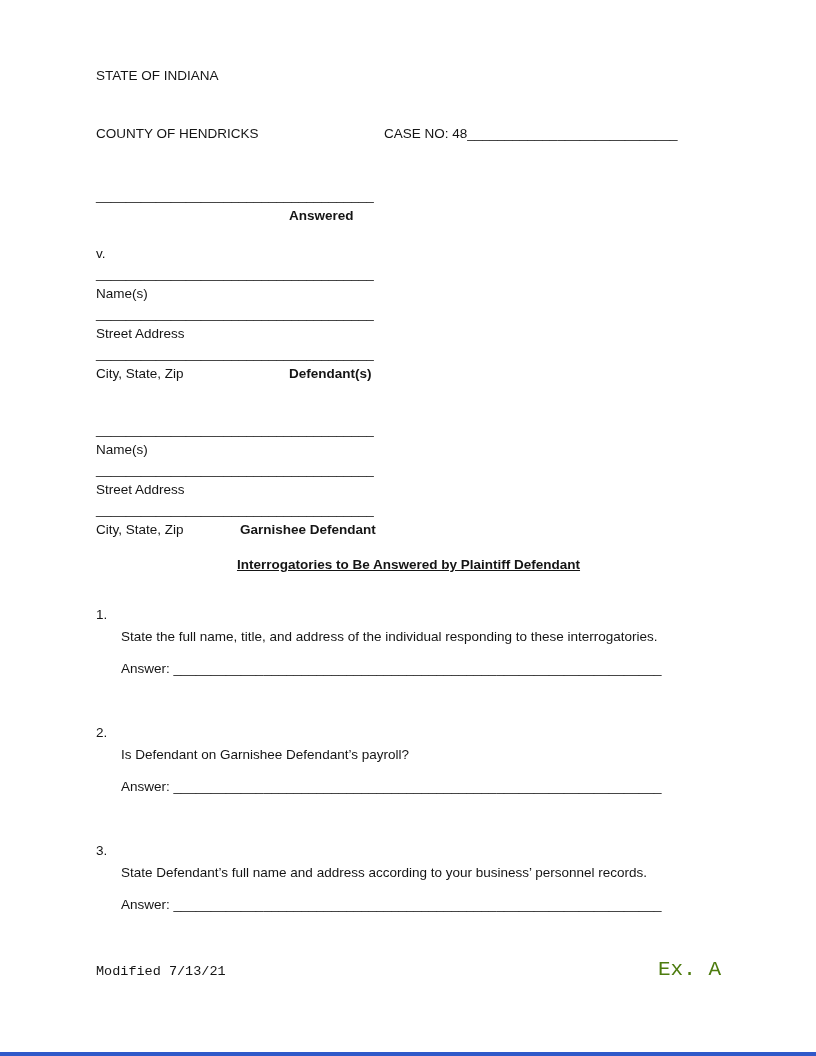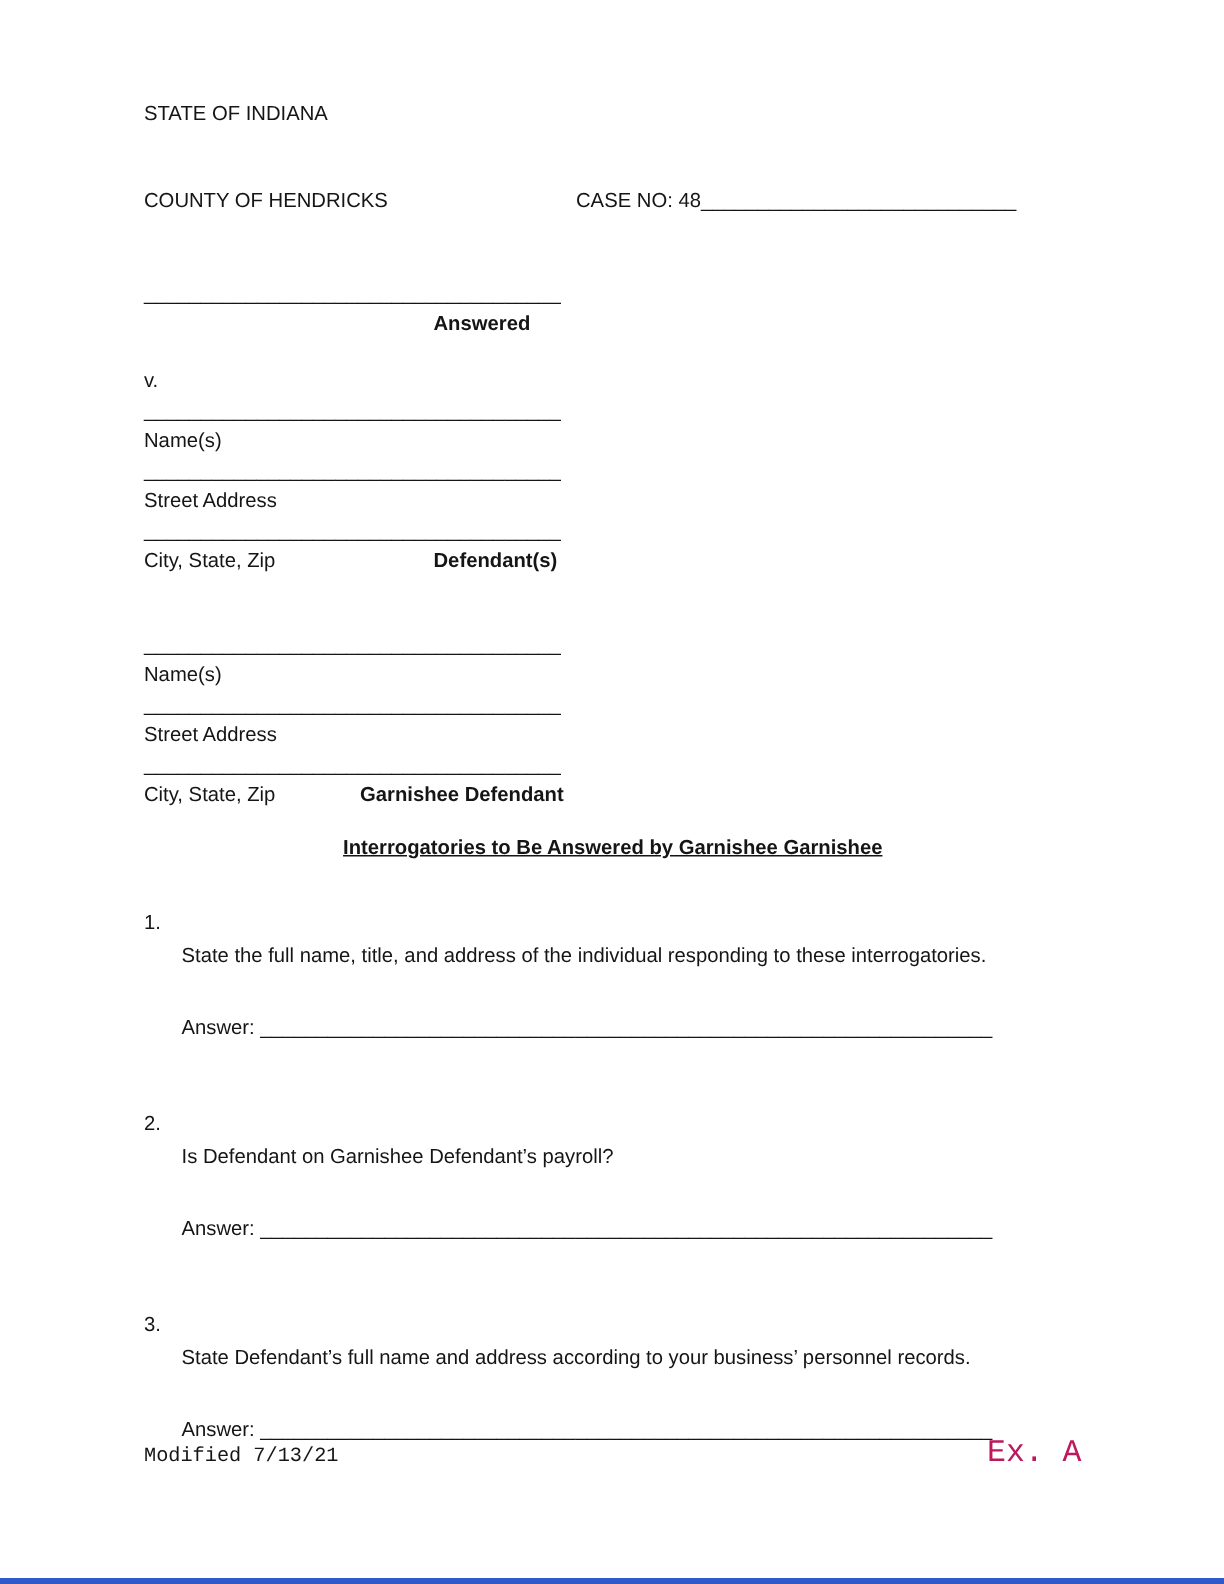--- a/index.html
+++ b/index.html
@@ -33,27 +33,27 @@
     text-align: center;
     font-weight: 700;
     text-decoration: underline;
   }
 
   .question { display: flex; }
   .q-first { margin-top: 30px; }
   .q-next  { margin-top: 44px; }
   .q-num { flex: 0 0 25px; }
   .q-text { flex: 1; margin-top: 22px; }
-  .answer { margin-top: 28px; padding-left: 25px; white-space: pre; }
+  .answer { margin-top: 12px; padding-left: 25px; white-space: pre; }
 
   .footer {
     position: absolute; left: 96px; right: 95px; top: 958px;
     display: flex; justify-content: space-between; align-items: baseline; font-family: Liberation Mono, monospace;
   }
-  .exhibit { font-size: 21px; line-height: 24px; color: #be185d; }
+  .exhibit { font-size: 21px; line-height: 24px; color: #4d7c0f; }
 
   .bottom-bar {
     position: absolute; left: 0; right: 0; bottom: 0;
     height: 4px; background: #3059c9;
   }
 </style>
 </head>
 <body>
 
 <div class="page">
@@ -81,21 +81,21 @@
 
   <div class="block-2">
     <div class="cap-line">_____________________________________</div>
     <div>Name(s)</div>
     <div class="cap-line">_____________________________________</div>
     <div>Street Address</div>
     <div class="cap-line">_____________________________________</div>
     <div><span class="lbl-w-144">City, State, Zip</span><span class="bold">Garnishee Defendant</span></div>
   </div>
 
-  <div class="doc-title">Interrogatories to Be Answered by Garnishee Garnishee</div>
+  <div class="doc-title">Interrogatories to Be Answered by Plaintiff Defendant</div>
 
   <div class="question q-first">
     <div class="q-num">1.</div>
     <div class="q-text">State the full name, title, and address of the individual responding to these interrogatories.</div>
   </div>
   <div class="answer"><span>Answer: </span><span>_________________________________________________________________</span></div>
 
   <div class="question q-next">
     <div class="q-num">2.</div>
     <div class="q-text">Is Defendant on Garnishee Defendant’s payroll?</div>

